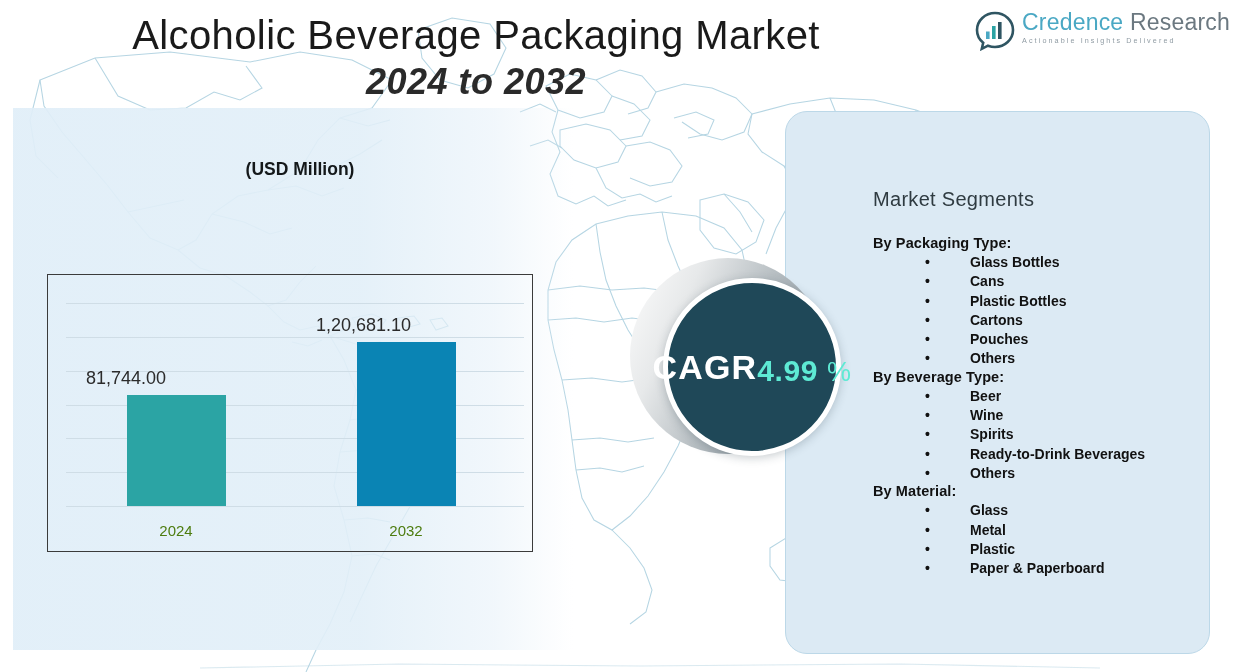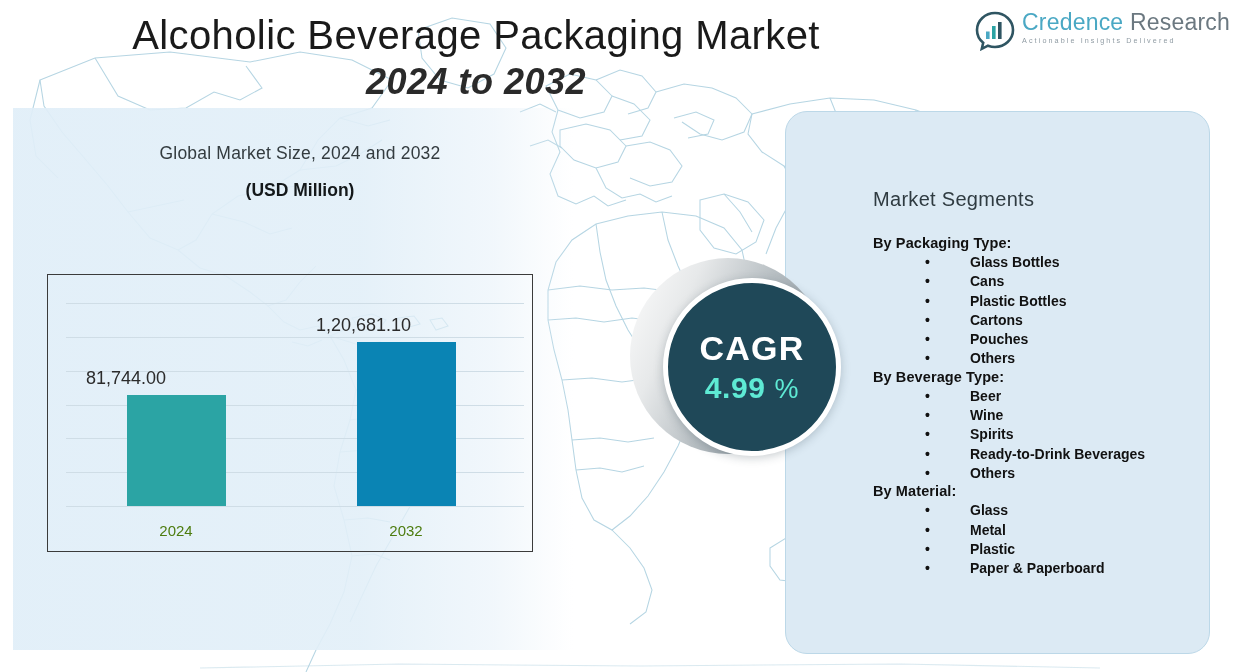--- a/index.html
+++ b/index.html
@@ -186,21 +186,21 @@
   #cagr-circle {
     position: absolute;
     left: 33px; top: 20px;
     width: 178px; height: 178px;
     border-radius: 50%;
     background: #1f4858;
     border: 5px solid #ffffff;
     box-sizing: border-box;
     box-shadow: 0 2px 10px rgba(40,60,70,0.25);
     display: flex;
-    flex-direction: column;
+    flex-direction: row;
     align-items: center;
     justify-content: center;
   }
   .cagr-label {
     color: #ffffff;
     font-size: 34px;
     font-weight: bold;
     letter-spacing: 1.2px;
     line-height: 1;
   }
@@ -356,21 +356,20 @@
       <rect x="17" y="15" width="3.6" height="13" fill="#2ba4a4"></rect>
       <rect x="23" y="11" width="3.6" height="17" fill="#2f5562"></rect>
     </svg>
     <div id="logo-text">
       <div class="logo-name"><span>Credence</span><span class="word2"> Research</span></div>
       <div class="logo-tag">Actionable Insights Delivered</div>
     </div>
   </div>
 
   <div id="chart-heading">
-    <div class="chart-heading-main">Global Market Size,  2024 and 2032</div>
     <div class="chart-heading-sub">(USD Million)</div>
   </div>
 
   <div id="chart-box">
     <div id="grid">
         <div class="gridline" style="top: 28px;"></div>
         <div class="gridline" style="top: 61.8333px;"></div>
         <div class="gridline" style="top: 95.6667px;"></div>
         <div class="gridline" style="top: 129.5px;"></div>
         <div class="gridline" style="top: 163.333px;"></div>

